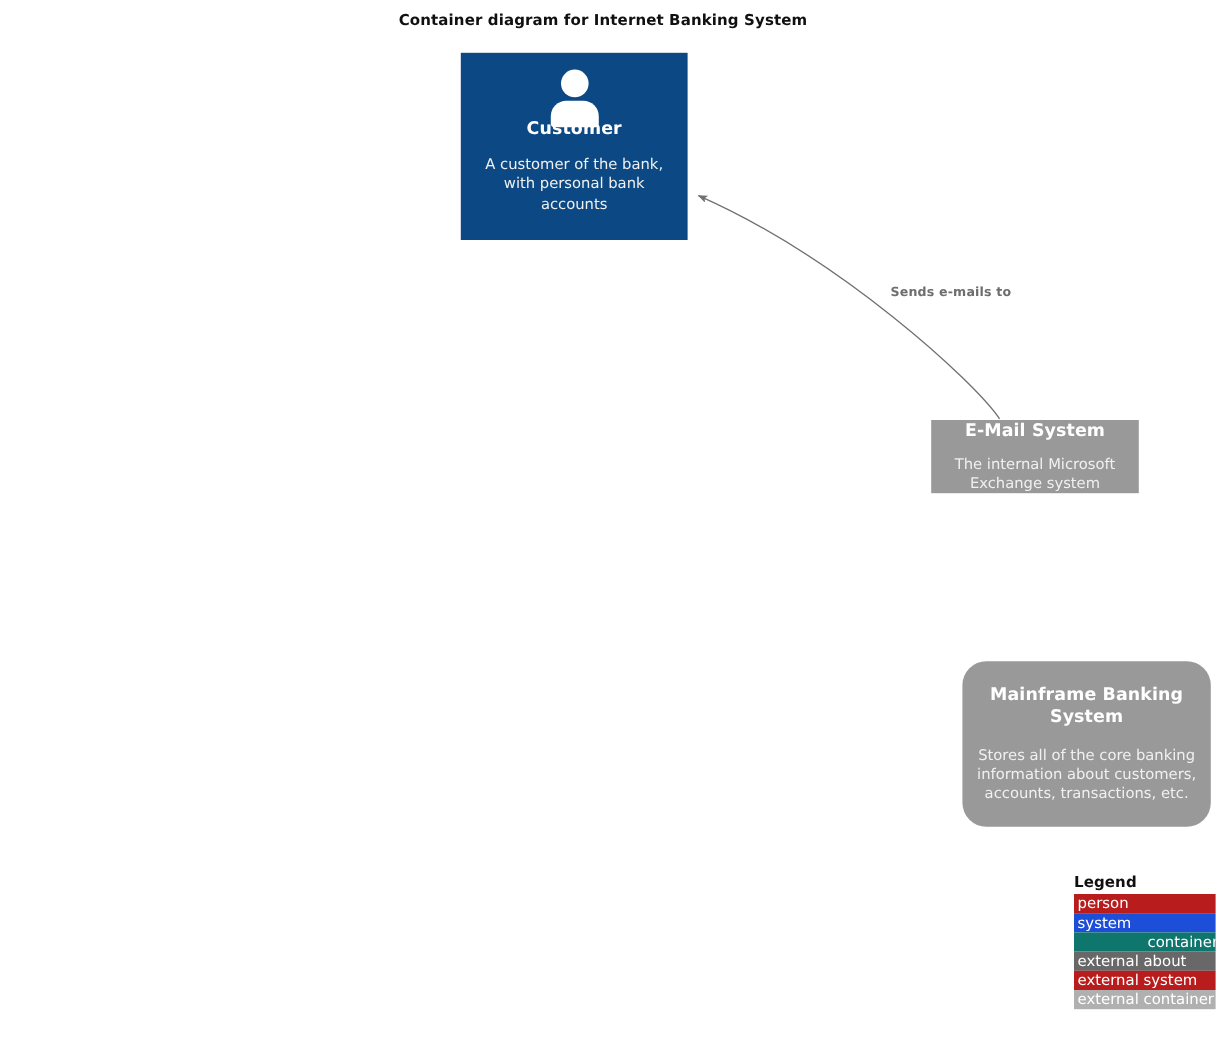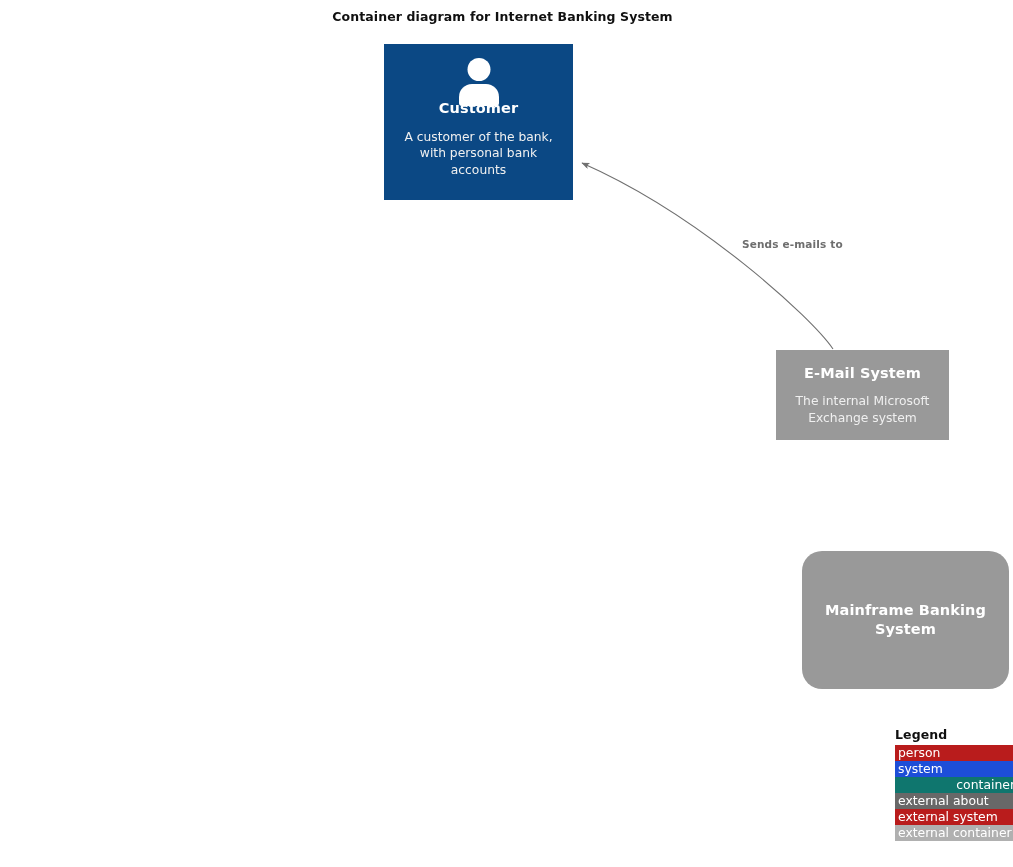--- a/index.html
+++ b/index.html
@@ -90,21 +90,21 @@
     top: 44px;
     width: 189px;
     height: 156px;
     background: #0B4884;
     padding-top: 14px;
   }
   #node-email-system {
     left: 776px;
     top: 350px;
     width: 173px;
-    height: 90px;
+    height: 61px;
     background: #999999;
   }
   #node-email-system .node-desc { margin-top: 10px; }
   #node-mainframe-system {
     left: 802px;
     top: 551px;
     width: 207px;
     height: 138px;
     background: #999999;
   }
@@ -180,20 +180,21 @@
   <div class="node-desc">A customer of the bank, with personal bank accounts</div>
 </div>
 
 <div class="node" id="node-email-system" style="background: rgb(153, 153, 153);">
   <div class="node-name">E-Mail System</div>
   <div class="node-desc">The internal Microsoft Exchange system</div>
 </div>
 
 <div class="node" id="node-mainframe-system" style="background: rgb(153, 153, 153); border-radius: 20px;">
   <div class="node-name">Mainframe Banking System</div>
+  <div class="node-desc">Stores all of the core banking information about customers, accounts, transactions, etc.</div>
 </div>
 
 <div id="legend">
   <div id="legend-title">Legend</div>
   <div id="legend-rows">
       <div class="legend-row" style="background: #b91c1c;">person</div>
       <div class="legend-row" style="background: #1d4ed8;">system</div>
       <div class="legend-row" style="background: #0f766e; text-align: right;">container</div>
       <div class="legend-row" style="background: rgb(104, 104, 104);">external about</div>
       <div class="legend-row" style="background: #b91c1c;">external system</div>

